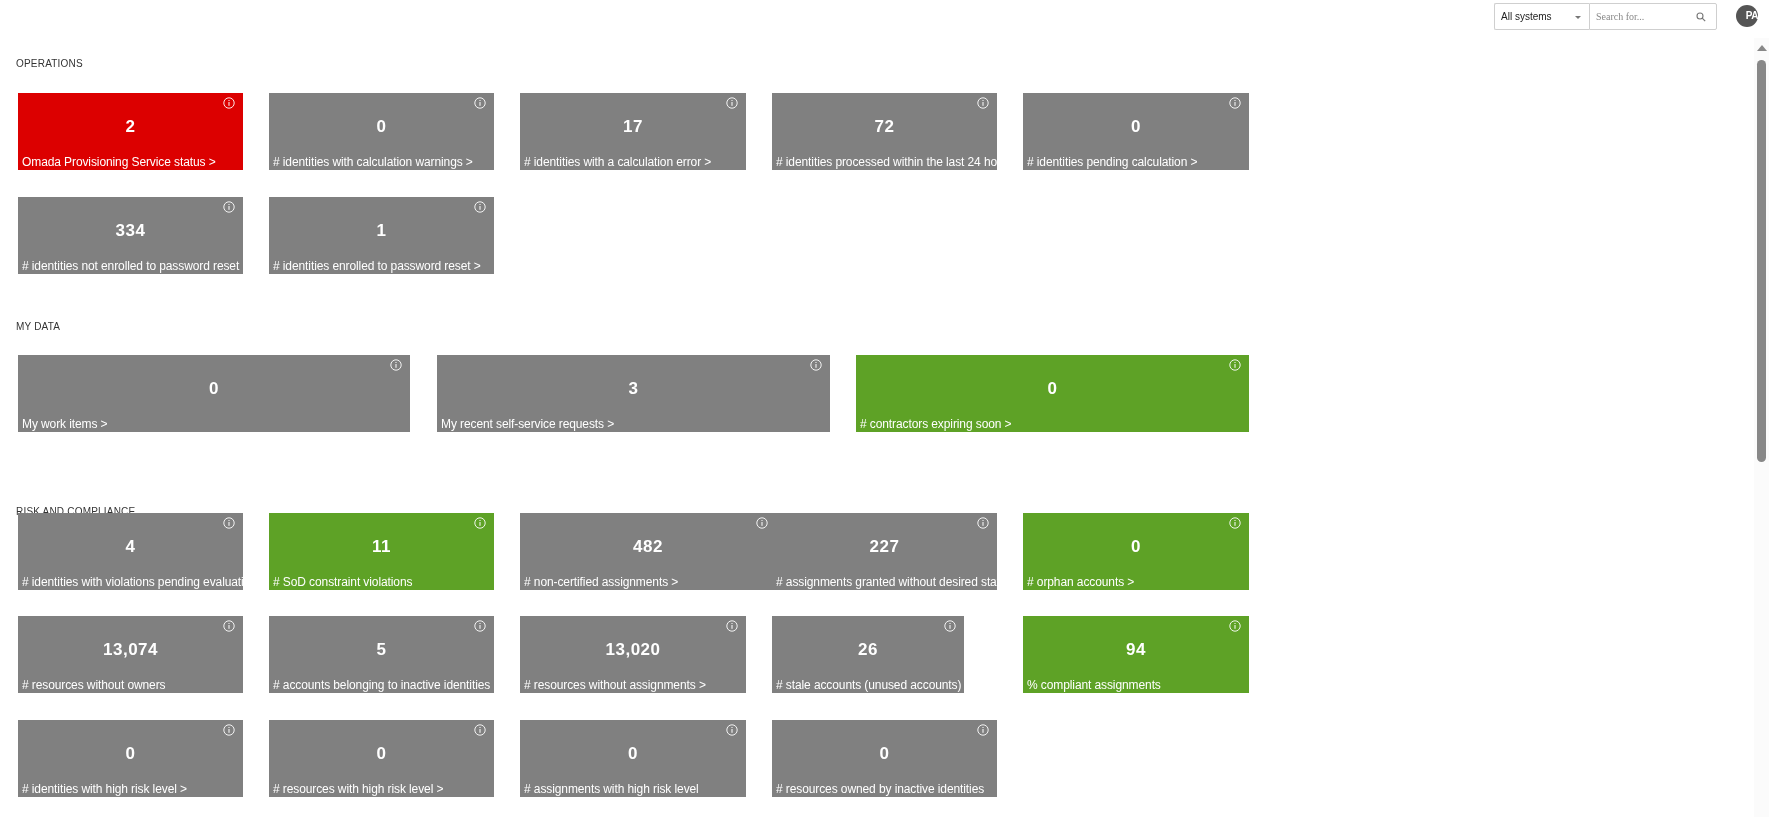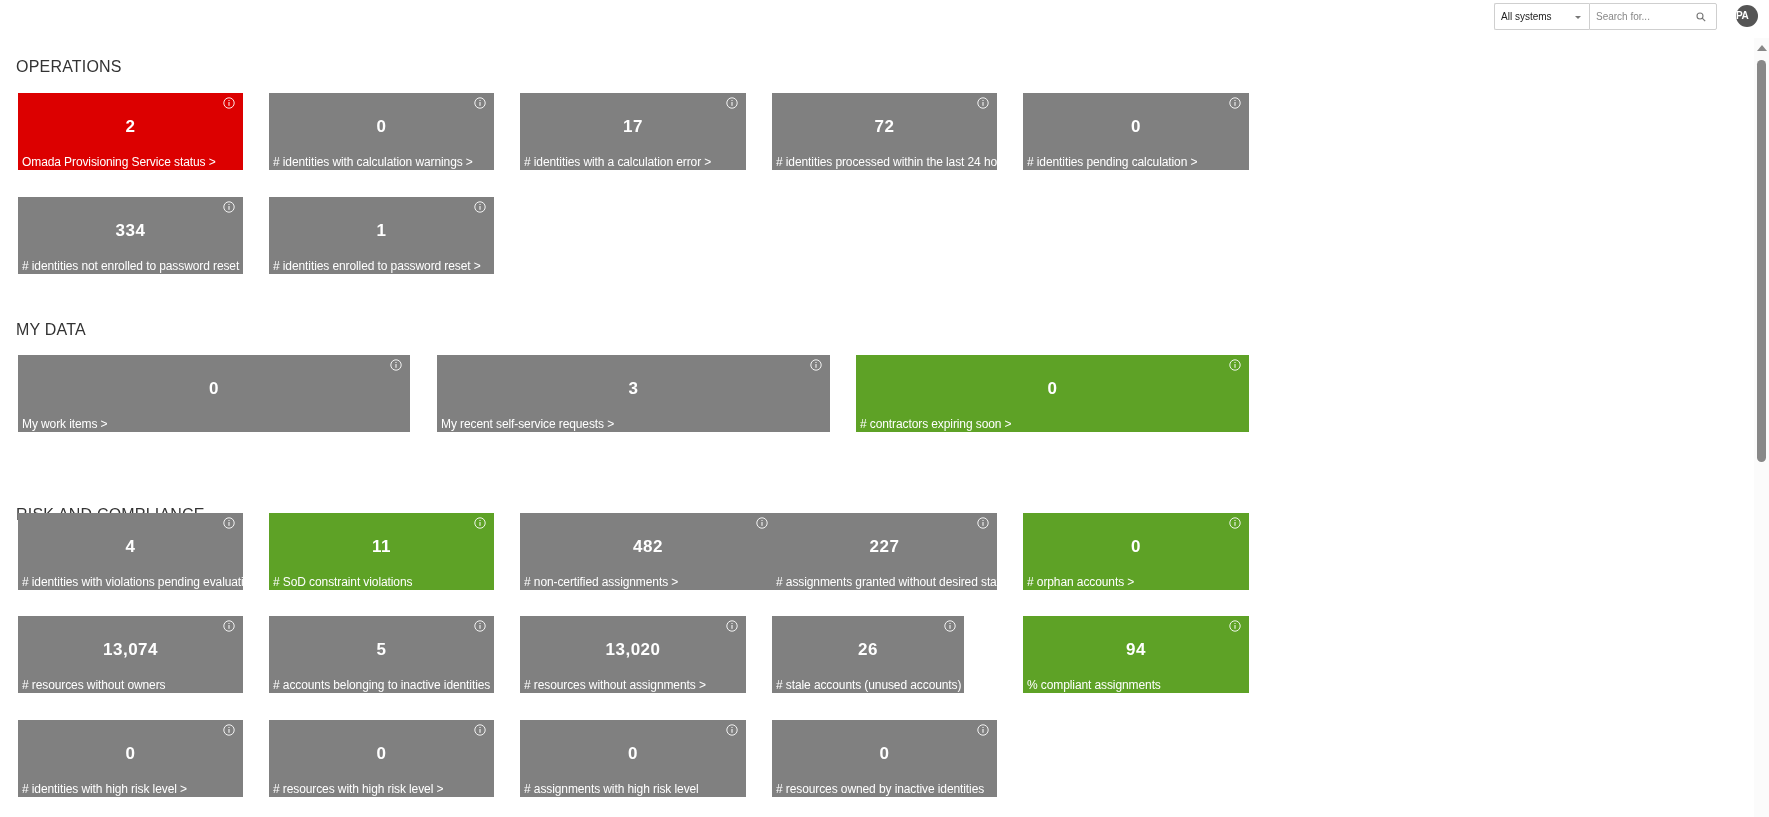--- a/index.html
+++ b/index.html
@@ -17,38 +17,38 @@
   .system-select .caret {
     position:absolute; right:8px; top:12px; width:0; height:0;
     border-left:3px solid transparent; border-right:3px solid transparent; border-top:3px solid #777;
   }
   .search-box {
     position:absolute; left:1589px; top:3px; width:128px; height:27px;
     border:1px solid #cfcfcf; box-sizing:border-box; background:#fff; border-radius:0 2px 2px 0;
   }
   .search-box input {
     border:none; outline:none; position:absolute; left:6px; top:5px; width:90px; height:15px;
-    font-family:Liberation Sans, sans-serif; font-size:10px; color:#222; padding:0; background:transparent;
+    font-family:Liberation Serif, serif; font-size:10px; color:#222; padding:0; background:transparent;
   }
   .search-box input::placeholder { color:#888; }
   .search-icon { position:absolute; right:10px; top:8px; width:10px; height:10px; }
   .avatar {
     position:absolute; left:1736px; top:5px; width:22px; height:22px; border-radius:50%;
-    background:#555; color:#fff; font-size:10px; font-weight:bold; text-align:left; line-height:22px;
+    background:#555; color:#fff; font-size:10px; font-weight:bold; text-align:right; line-height:22px;
     letter-spacing:-0.5px; cursor:pointer;
   }
   .scroll-track { position:absolute; left:1754px; top:38px; width:15px; height:779px; background:#fbfbfb; }
   .scroll-up {
     position:absolute; left:1757px; top:45px; width:0; height:0;
     border-left:5px solid transparent; border-right:5px solid transparent; border-bottom:6px solid #888;
   }
   .scroll-thumb { position:absolute; left:1757px; top:60px; width:9px; height:402px; background:#888; border-radius:5px; }
 
   .section-title {
-    position:absolute; left:16px; font-size:16px; font-weight:normal; color:#333; margin:0; letter-spacing:0.2px;
+    position:absolute; left:16px; font-size:10px; font-weight:normal; color:#333; margin:0; letter-spacing:0.2px;
   }
   .tile {
     position:absolute; height:77px; color:#fff; cursor:pointer; box-sizing:border-box;
   }
   .tile.gray { background:#808080; }
   .tile.red { background:#dc0000; }
   .tile.green { background:#5ea226; }
   .tile .value {
     position:absolute; left:0; right:0; top:24px; text-align:center;
     font-size:17px; font-weight:bold; letter-spacing:0.5px;

